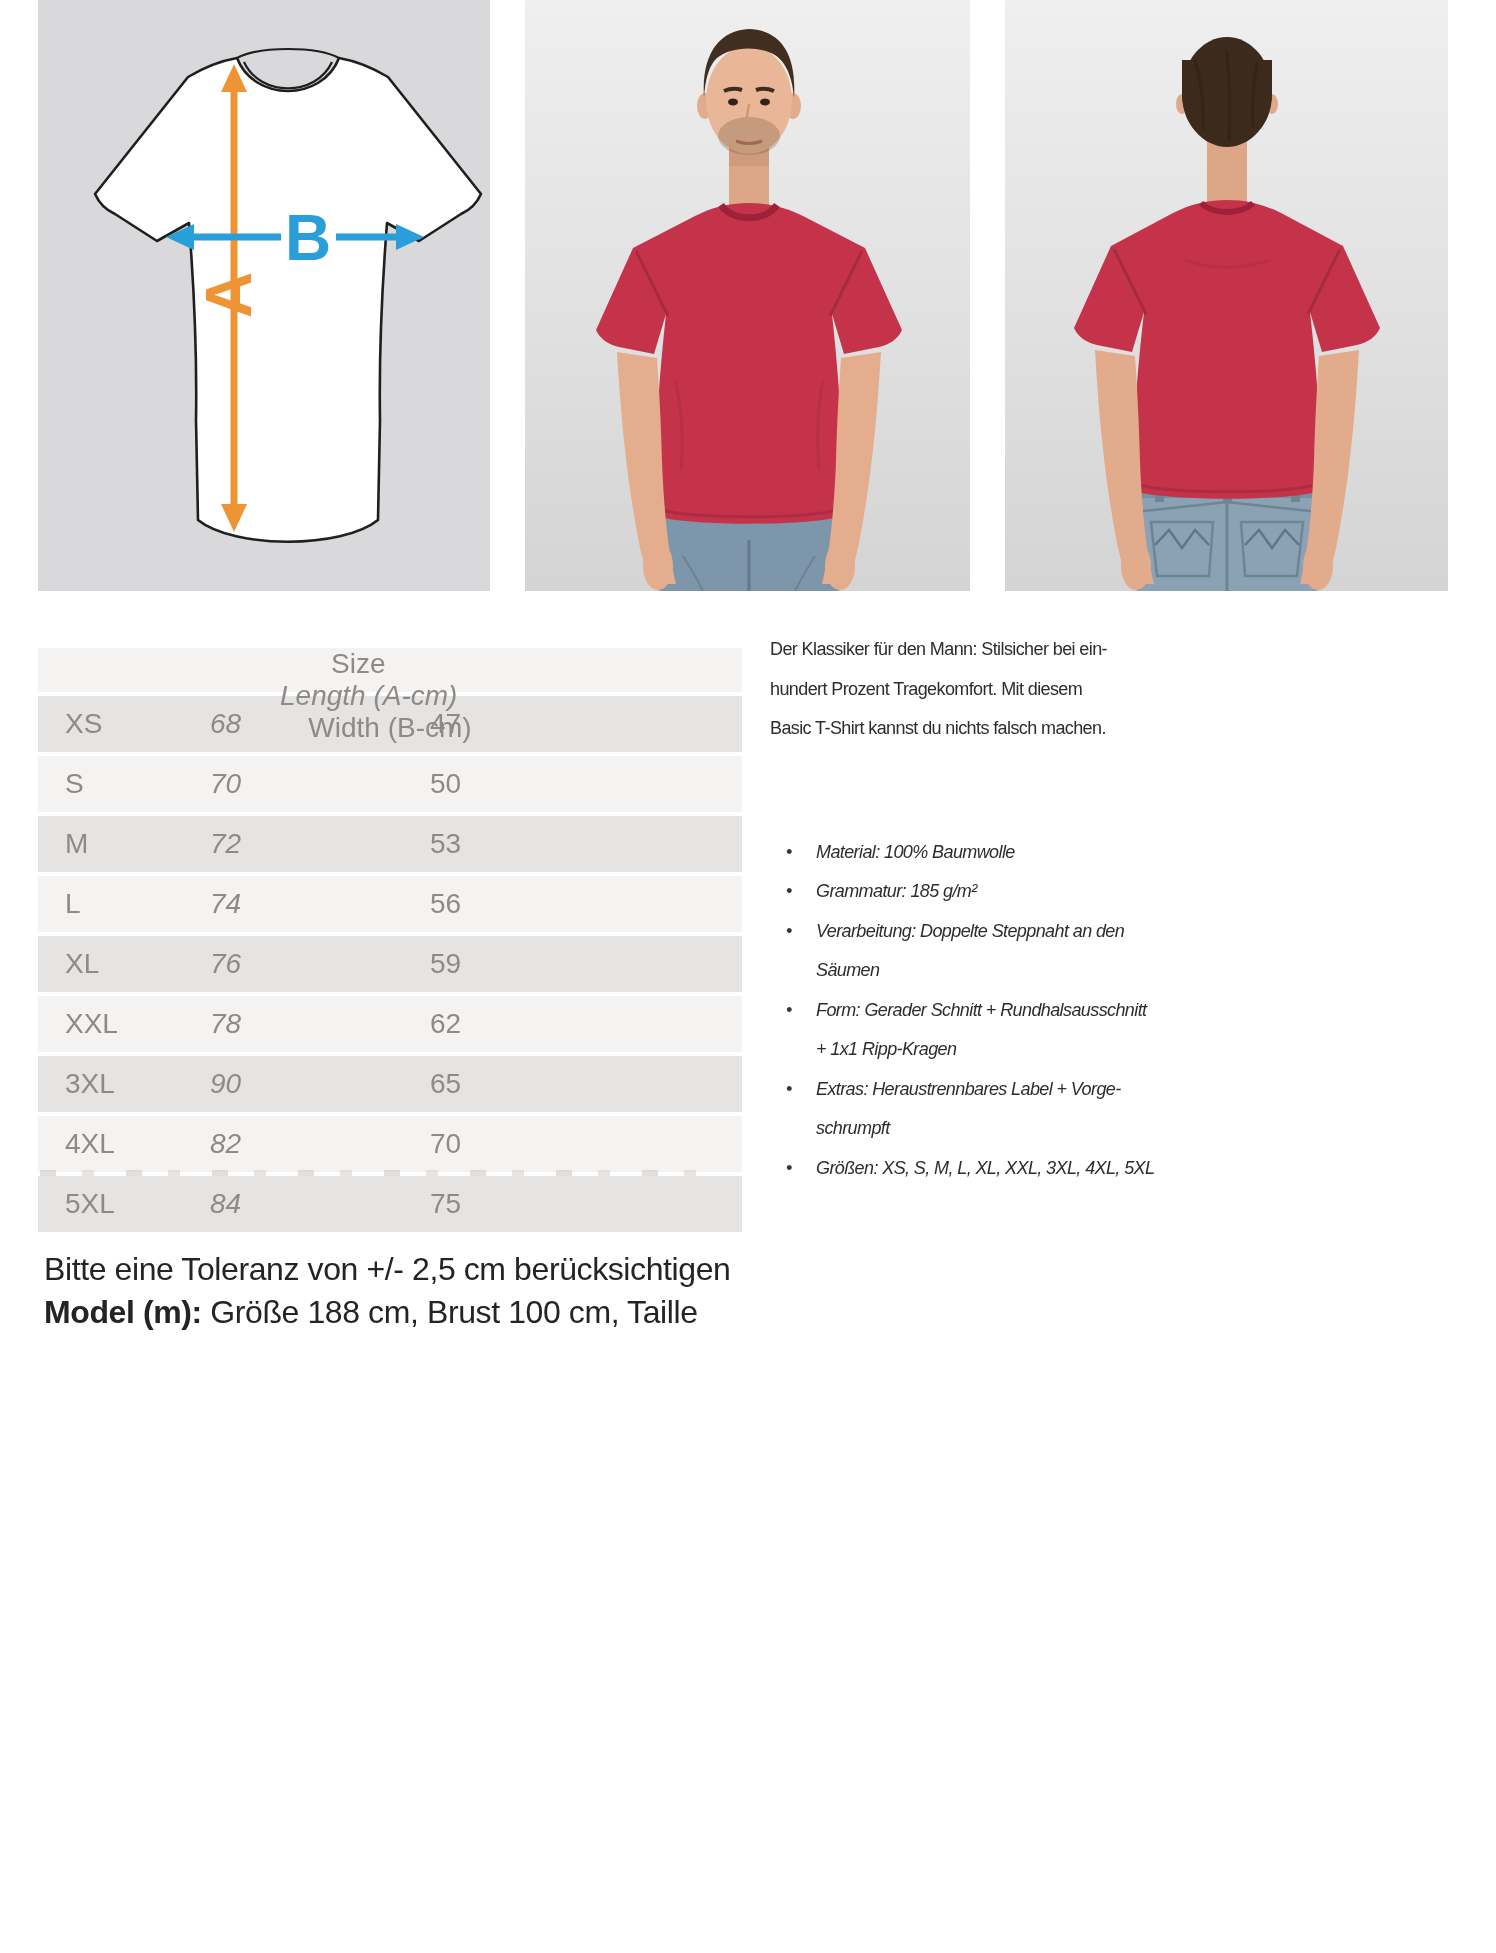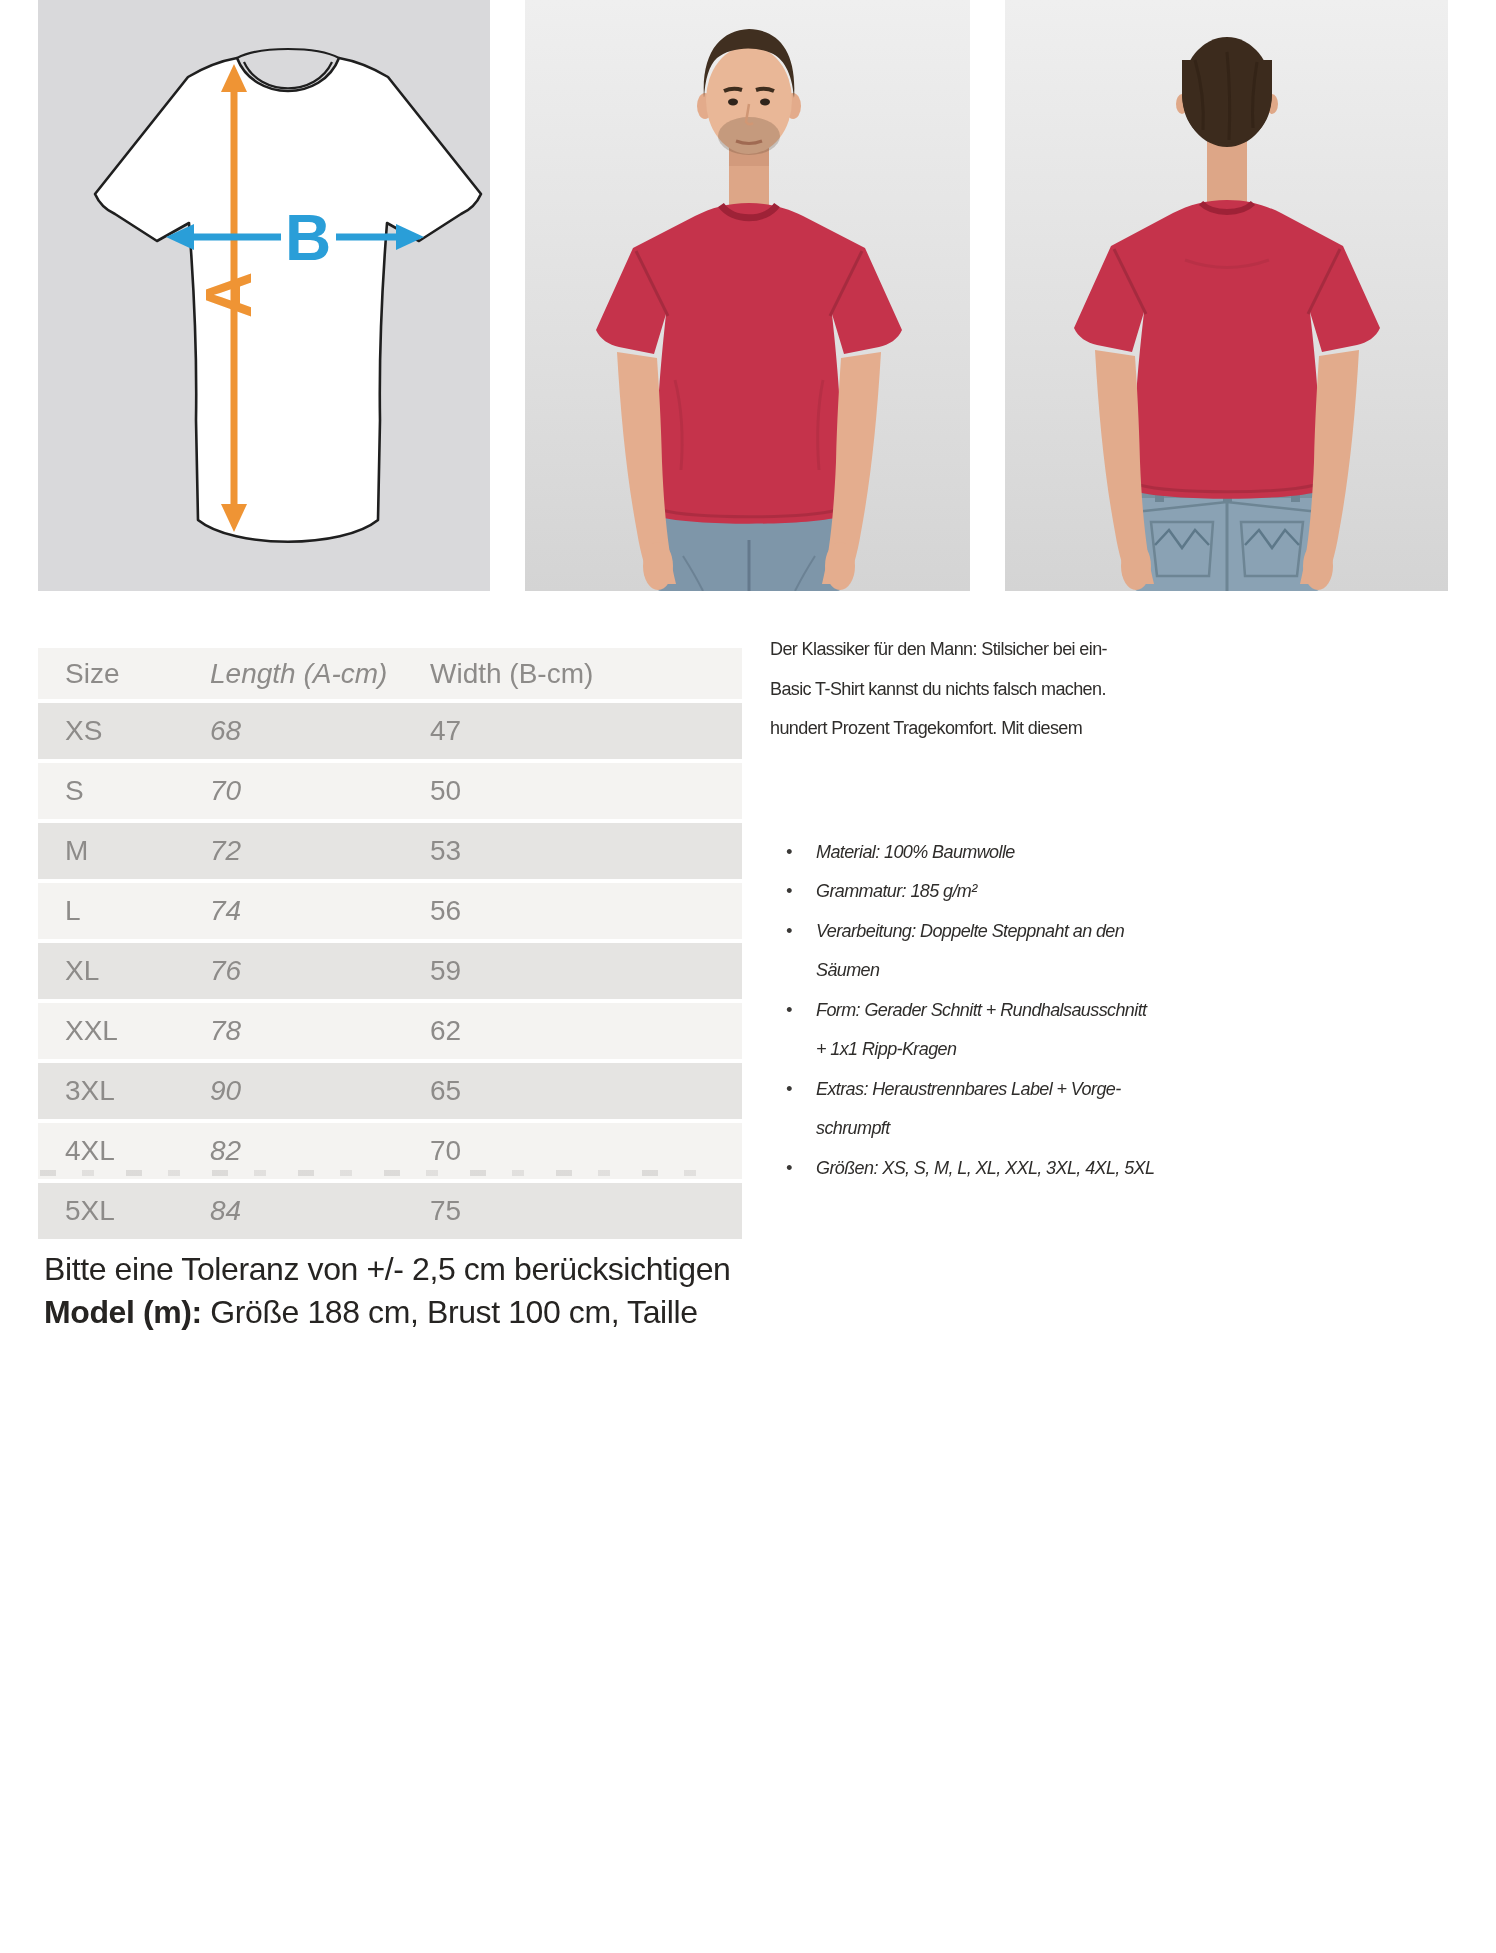--- a/index.html
+++ b/index.html
@@ -21,21 +21,21 @@
   .arrow-b-line{stroke:var(--accent-blue);stroke-width:7;}
   .dim-label{font-family:"Liberation Sans",sans-serif;font-weight:bold;font-size:64px;}
   .dim-a{fill:var(--accent-orange);}
   .dim-b{fill:var(--accent-blue);}
   .shirt-red{fill:var(--shirt-red);}
 
   
   .size-table{position:absolute;left:38px;top:648px;width:704px;font-size:28px;
               color:var(--table-text);}
   .trow{display:flex;align-items:center;height:56px;margin-bottom:4px;}
-  .trow.header{height:51px;background:var(--row-light);}
+  .trow.header{height:44px;background:var(--row-light);flex-direction:column;}
   .trow.dark{background:var(--row-dark);}
   .trow.light{background:var(--row-light);}
   .tcell{white-space:nowrap;}
   .c1{width:145px;padding-left:27px;}
   .c2{width:220px;font-style:italic;}
   .c3{flex:1;}
   .cutoff{position:absolute;left:40px;top:1170px;width:660px;height:6px;opacity:.55;
           background:repeating-linear-gradient(90deg,#c9c7c5 0 16px,transparent 16px 42px,
                      #d2d0ce 42px 54px,transparent 54px 86px);}
 
@@ -266,22 +266,22 @@
     <div class="tcell c1">5XL</div>
     <div class="tcell c2">84</div>
     <div class="tcell c3">75</div>
   </div>
       </div>
   </div>
   <div class="cutoff"></div>
 
   <div class="description">
     <div class="intro-line">Der Klassiker für den Mann: Stilsicher bei ein-</div>
+    <div class="intro-line">hundert Prozent Tragekomfort. Mit diesem</div>
     <div class="intro-line">Basic T-Shirt kannst du nichts falsch machen.</div>
-    <div class="intro-line">hundert Prozent Tragekomfort. Mit diesem</div>
     <ul class="bullets" id="description-bullets">
         <li><span>Material: 100% Baumwolle</span></li>
         <li><span>Grammatur: 185 g/m²</span></li>
         <li><span>Verarbeitung: Doppelte Steppnaht an den<br>Säumen</span></li>
         <li><span>Form: Gerader Schnitt + Rundhalsausschnitt<br>+ 1x1 Ripp-Kragen</span></li>
         <li><span>Extras: Heraustrennbares Label + Vorge-<br>schrumpft</span></li>
         <li><span>Größen: XS, S, M, L, XL, XXL, 3XL, 4XL, 5XL</span></li>
       </ul>
   </div>
 

